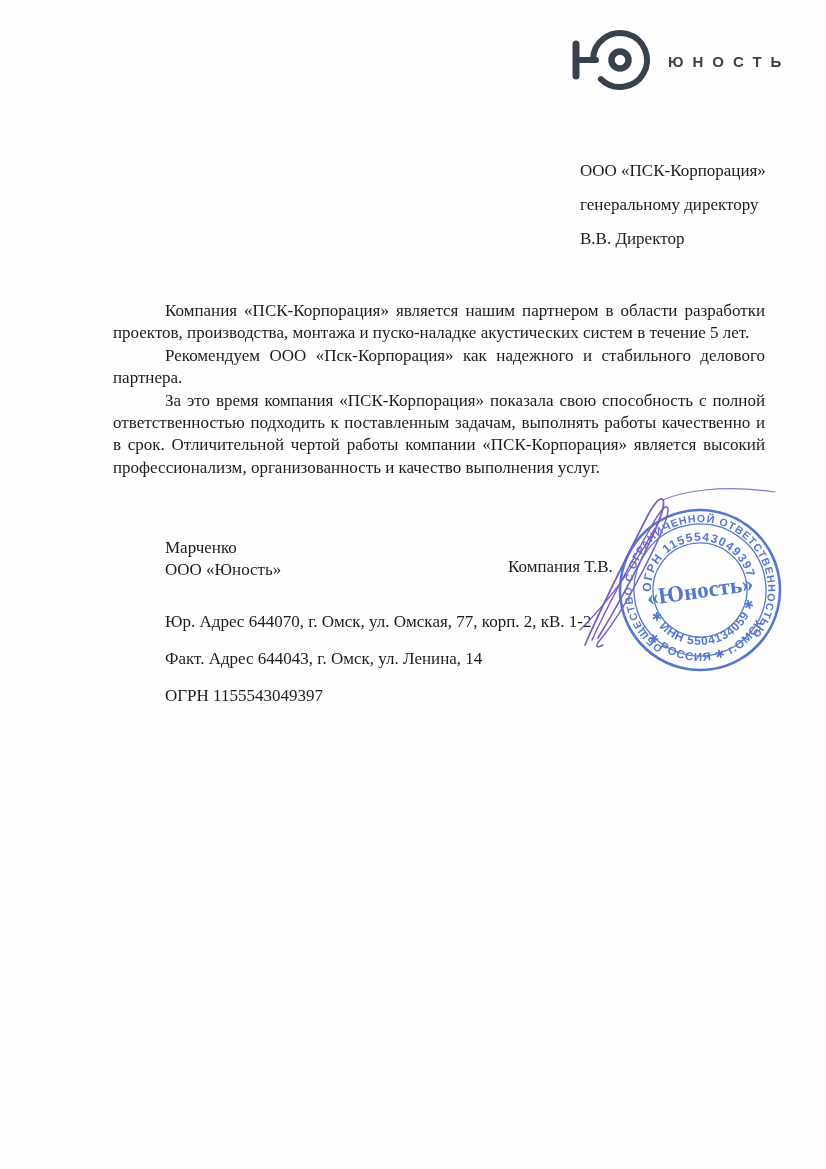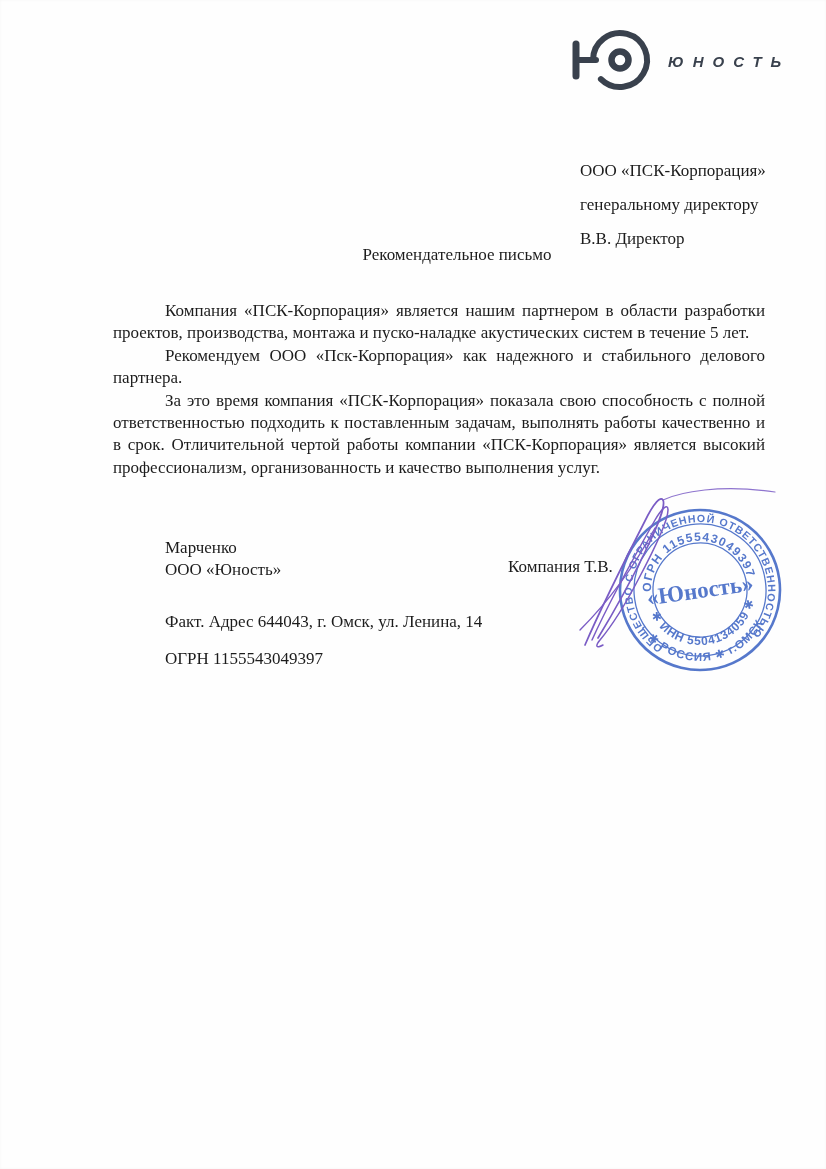--- a/index.html
+++ b/index.html
@@ -7,21 +7,21 @@
     position:relative;
     width:826px;height:1169px;
     margin:0 auto;
     background:#fefefe;
     overflow:hidden;
     font-family:"Liberation Serif","DejaVu Serif",serif;
     color:var(--ink,#1c1c1c);
     box-shadow:inset 0 0 3px rgba(0,0,0,0.04);
   }
   
-  .logo{position:absolute;left:566px;top:24px;display:flex;align-items:center;gap:10px;color:var(--logo,#39414d);font-style:italic;}
+  .logo{position:absolute;left:566px;top:24px;display:flex;align-items:center;gap:10px;color:var(--logo,#39414d);}
   .logo-mark{display:block;}
   .logo-text{font-family:"Liberation Sans","DejaVu Sans",sans-serif;font-weight:700;font-size:15px;letter-spacing:9px;white-space:nowrap;}
   
   .recipient{position:absolute;left:568px;top:148px;font-size:17px;line-height:22px;}
   .recipient p{margin:12px;}
   
   .title{position:absolute;left:113px;top:245px;width:652px;margin:0;font-size:17px;font-weight:normal;text-align:center;text-indent:36px;}
   
   .body{position:absolute;left:113px;top:300px;width:652px;font-size:17px;line-height:22.4px;text-align:justify;}
   .body p{margin:0;text-indent:52px;}
@@ -53,35 +53,35 @@
     </svg>
     <span class="logo-text">ЮНОСТЬ</span>
   </div>
 
   <div class="recipient">
     <p>ООО «ПСК-Корпорация»</p>
     <p>генеральному директору</p>
     <p>В.В. Директор</p>
   </div>
 
-  <h1 class="title">Рекомендательное письмо</h1>
 
   <div class="body">
     <p>Компания «ПСК-Корпорация» является нашим партнером в области разработки проектов, производства, монтажа и пуско-наладке акустических систем в течение 5 лет.</p>
     <p>Рекомендуем ООО «Пск-Корпорация» как надежного и стабильного делового партнера.</p>
     <p>За это время компания «ПСК-Корпорация» показала свою способность с полной ответственностью подходить к поставленным задачам, выполнять работы качественно и в срок. Отличительной чертой работы компании «ПСК-Корпорация» является высокий профессионализм, организованность и качество выполнения услуг.</p>
   </div>
 
   <div class="sig-left">
     <p>Марченко</p>
     <p>ООО «Юность»</p>
   </div>
   <div class="sig-name">Компания Т.В.</div>
 
   <div class="details">
+    <p>Юр. Адрес 644070, г. Омск, ул. Омская, 77, корп. 2, кВ. 1-2</p>
     <p>Факт. Адрес 644043, г. Омск, ул. Ленина, 14</p>
     <p>ОГРН 1155543049397</p>
   </div>
 
   <svg class="stamp" width="184" height="184" viewBox="0 0 184 184" fill="none">
     <g transform="rotate(-8 92 92)">
       <circle cx="92" cy="92" r="80" stroke="currentColor" stroke-width="2.6"></circle>
       <circle cx="92" cy="92" r="66" stroke="currentColor" stroke-width="1.3"></circle>
       <circle cx="92" cy="92" r="47" stroke="currentColor" stroke-width="1.3"></circle>
       <defs>

